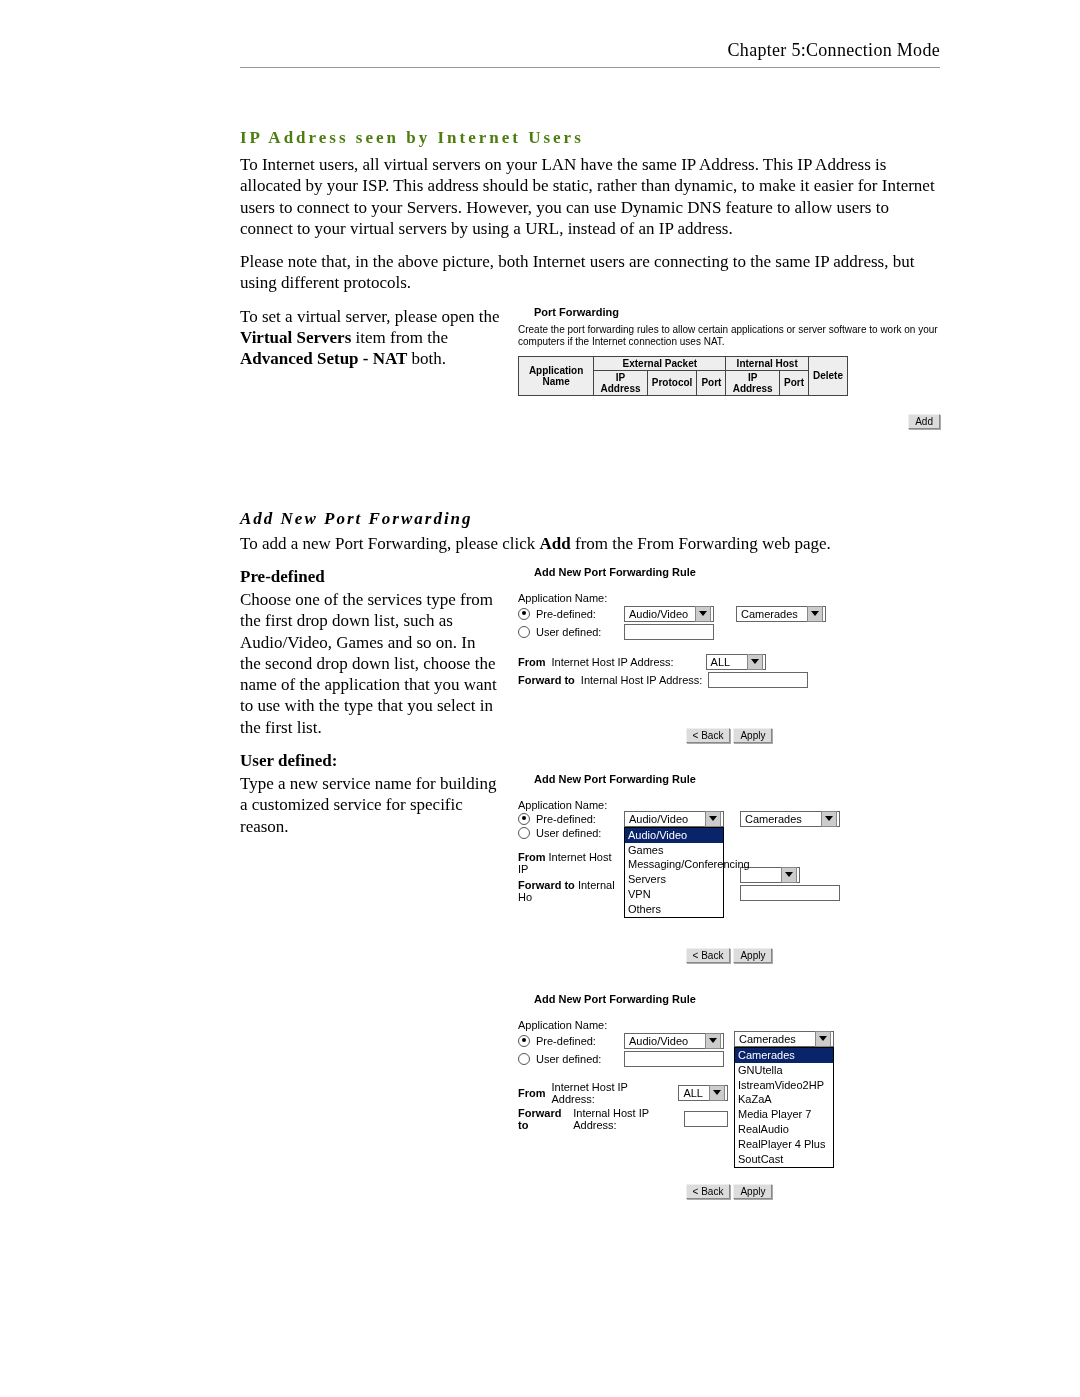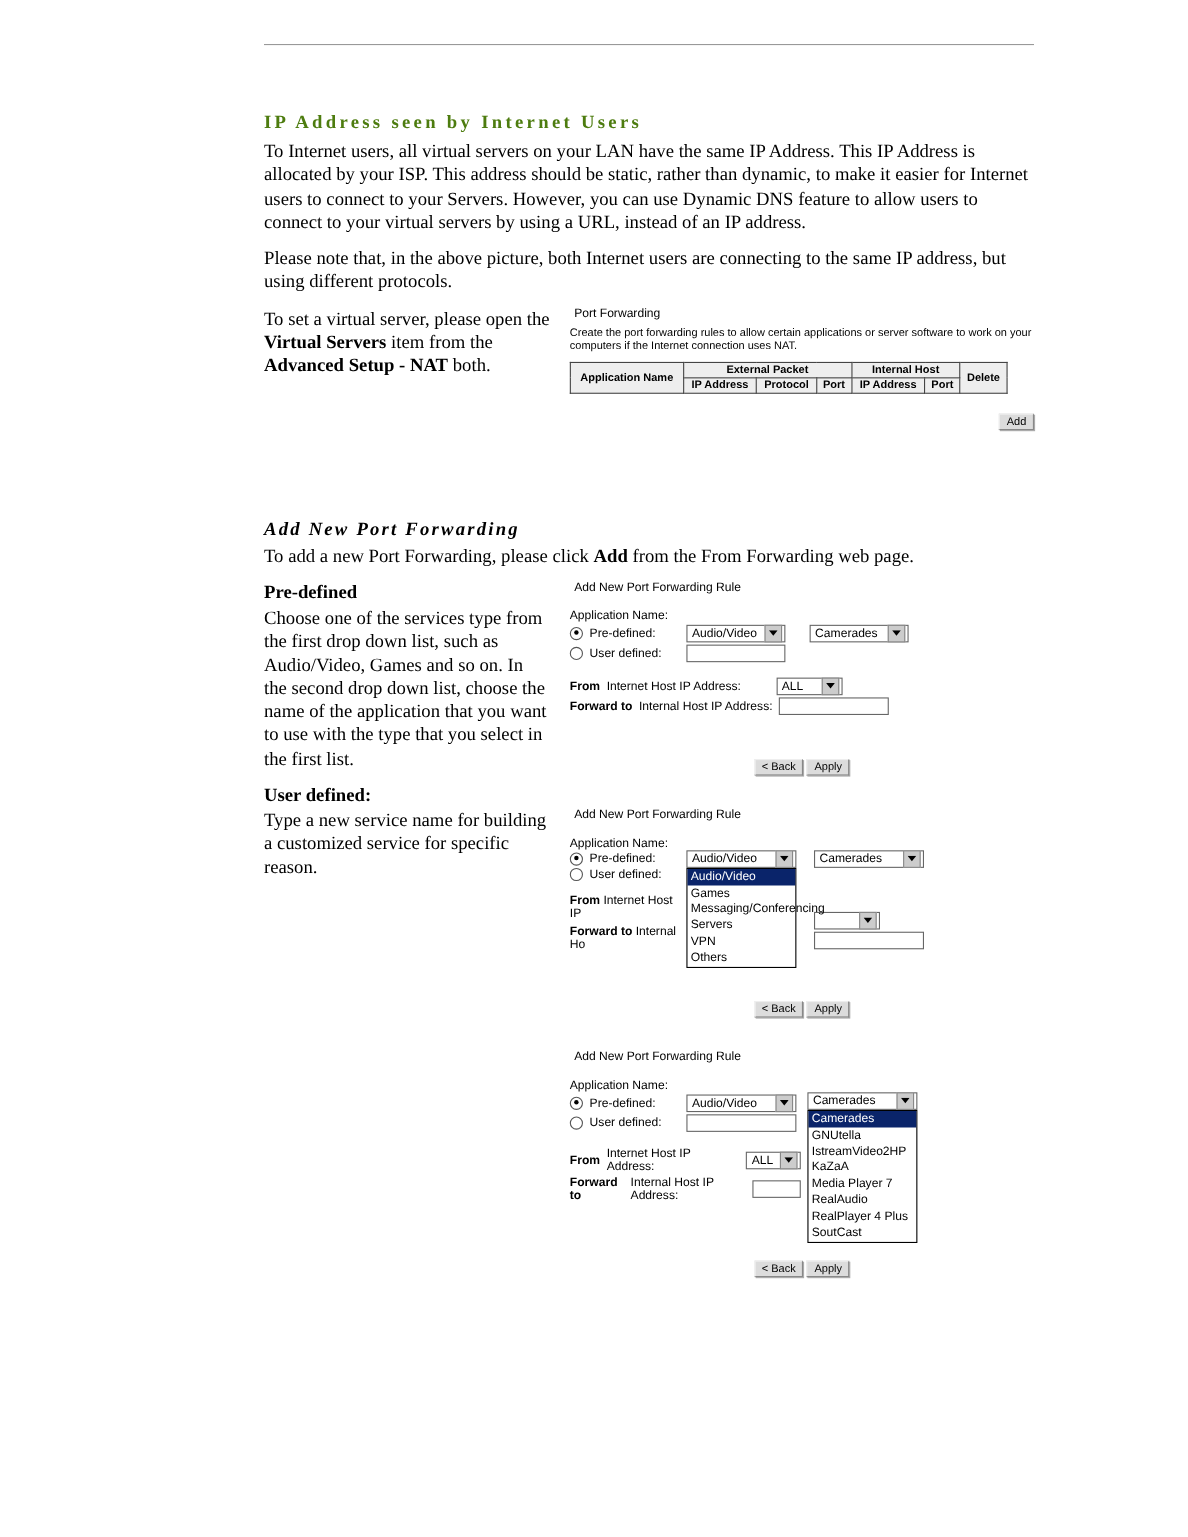--- a/index.html
+++ b/index.html
@@ -54,36 +54,36 @@
   .right-col { flex: 1 1 auto; }
 
   
   .shot {
     font-family: Tahoma, Verdana, Arial, sans-serif;
     font-size: 11px;
     color: #000;
     margin-bottom: 30px;
   }
   .shot-heading {
-    font-weight: normal;
+    font-weight: bold;
     font-size: 11px;
-    margin: 0 0 6px 4px;
+    margin: 0 0 6px 16px;
   }
   .shot-desc {
     font-size: 10px;
     margin: 0 0 8px 0;
     line-height: 1.2;
   }
   .shot .label { font-size: 11px; }
   .shot .bold-label { font-weight: bold; font-size: 11px; }
 
   table.pf {
     border-collapse: collapse;
     font-size: 10px;
-    width: 398px;
+    width: 330px;
     padding-left: 32px;
   }
   table.pf th {
     border: 1px solid #444;
     background: #eee;
     padding: 1px 4px;
     font-weight: bold;
     text-align: center;
   }
 
@@ -134,20 +134,21 @@
     border:1px solid #000; background:#fff; font-size:11px;
     line-height:1.35; width:100%; box-sizing:border-box;
   }
   .dropdown-list .hl { background:#0a246a; color:#fff; }
   .dropdown-list div { padding:0 3px; white-space:nowrap; }
 </style>
 </head>
 <body>
 
 <div class="page">
+  <div class="chapter-header">Chapter 5:Connection Mode</div>
   <hr class="hr">
 
   <div class="section-title">IP Address seen by Internet Users</div>
   <p class="para">To Internet users, all virtual servers on your LAN have the same IP Address. This IP Address is allocated by your ISP. This address should be static, rather than dynamic, to make it easier for Internet users to connect to your Servers. However, you can use Dynamic DNS feature to allow users to connect to your virtual servers by using a URL, instead of an IP address.</p>
   <p class="para">Please note that, in the above picture, both Internet users are connecting to the same IP address, but using different protocols.</p>
 
   <div class="two-col">
     <div class="left-col">
       <p class="para">
         <span>To set a virtual server, please open the </span><span class="bold">Virtual Servers</span><span> item from the </span><span class="bold">Advanced Setup - NAT</span><span> both.</span>

